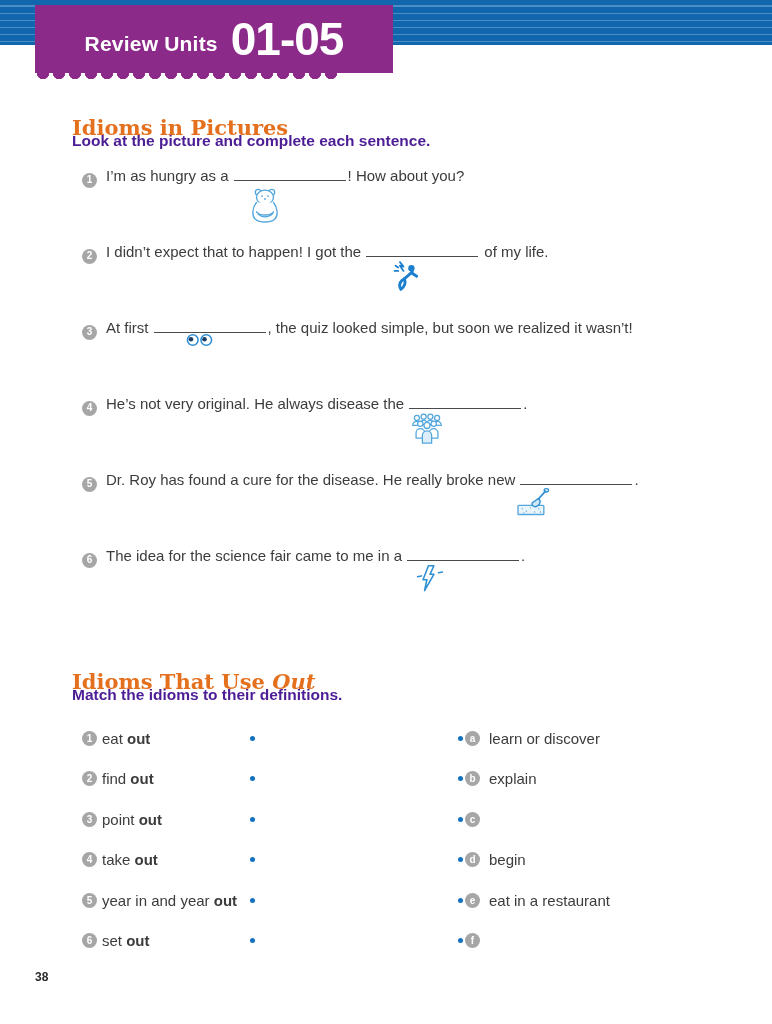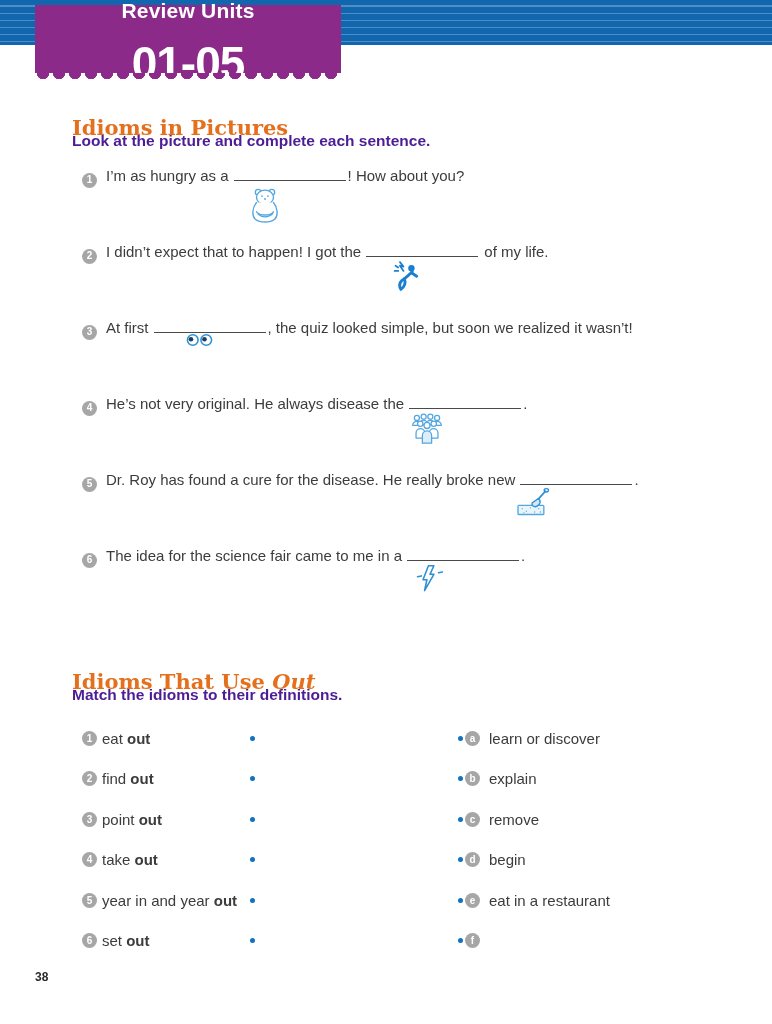--- a/index.html
+++ b/index.html
@@ -6,22 +6,22 @@
   body{
     width:772px;height:1024px;position:relative;background:#ffffff;
     font-family:"Liberation Sans", sans-serif;color:#3c3c3c;overflow:hidden;
   }
   
   .topbar{
     position:absolute;left:0;top:0;width:772px;height:45px;
     background:repeating-linear-gradient(to bottom,#1166ae 0px,#1166ae 5.5px,#4c8fc7 5.5px,#4c8fc7 7px);
   }
   .badge{
-    position:absolute;left:35px;top:5px;width:306px;height:68px;
-    background:#8c2a8a;display:flex;align-items:center;justify-content:center;gap:13px;flex-direction:column;
+    position:absolute;left:35px;top:5px;width:358px;height:68px;
+    background:#8c2a8a;display:flex;align-items:center;justify-content:center;gap:13px;
   }
   .badge-label{color:#fff;font-weight:700;font-size:21px;letter-spacing:.2px;margin-top:10px;}
   .badge-number{color:#fff;font-weight:700;font-size:46px;letter-spacing:-1px;}
   .badge-scallop{
     position:absolute;left:35px;top:73px;width:306px;height:8px;
     background-image:radial-gradient(circle at 8px 0px,#8c2a8a 6px,transparent 6.5px);
     background-size:16px 8px;background-repeat:repeat-x;
   }
   
   .sec-title{
@@ -235,21 +235,20 @@
     <span class="m-def">explain</span>
   </div>
 
   <div class="m-row">
     <span class="mnum">3</span>
     <span class="m-idiom"><span>point </span><span class="b">out</span></span>
     <span class="dot"></span>
     <span></span>
     <span class="dot"></span>
     <span class="mletter">c</span>
-    <span class="m-def">remove</span>
   </div>
 
   <div class="m-row">
     <span class="mnum">4</span>
     <span class="m-idiom"><span>take </span><span class="b">out</span></span>
     <span class="dot"></span>
     <span></span>
     <span class="dot"></span>
     <span class="mletter">d</span>
     <span class="m-def">begin</span>

